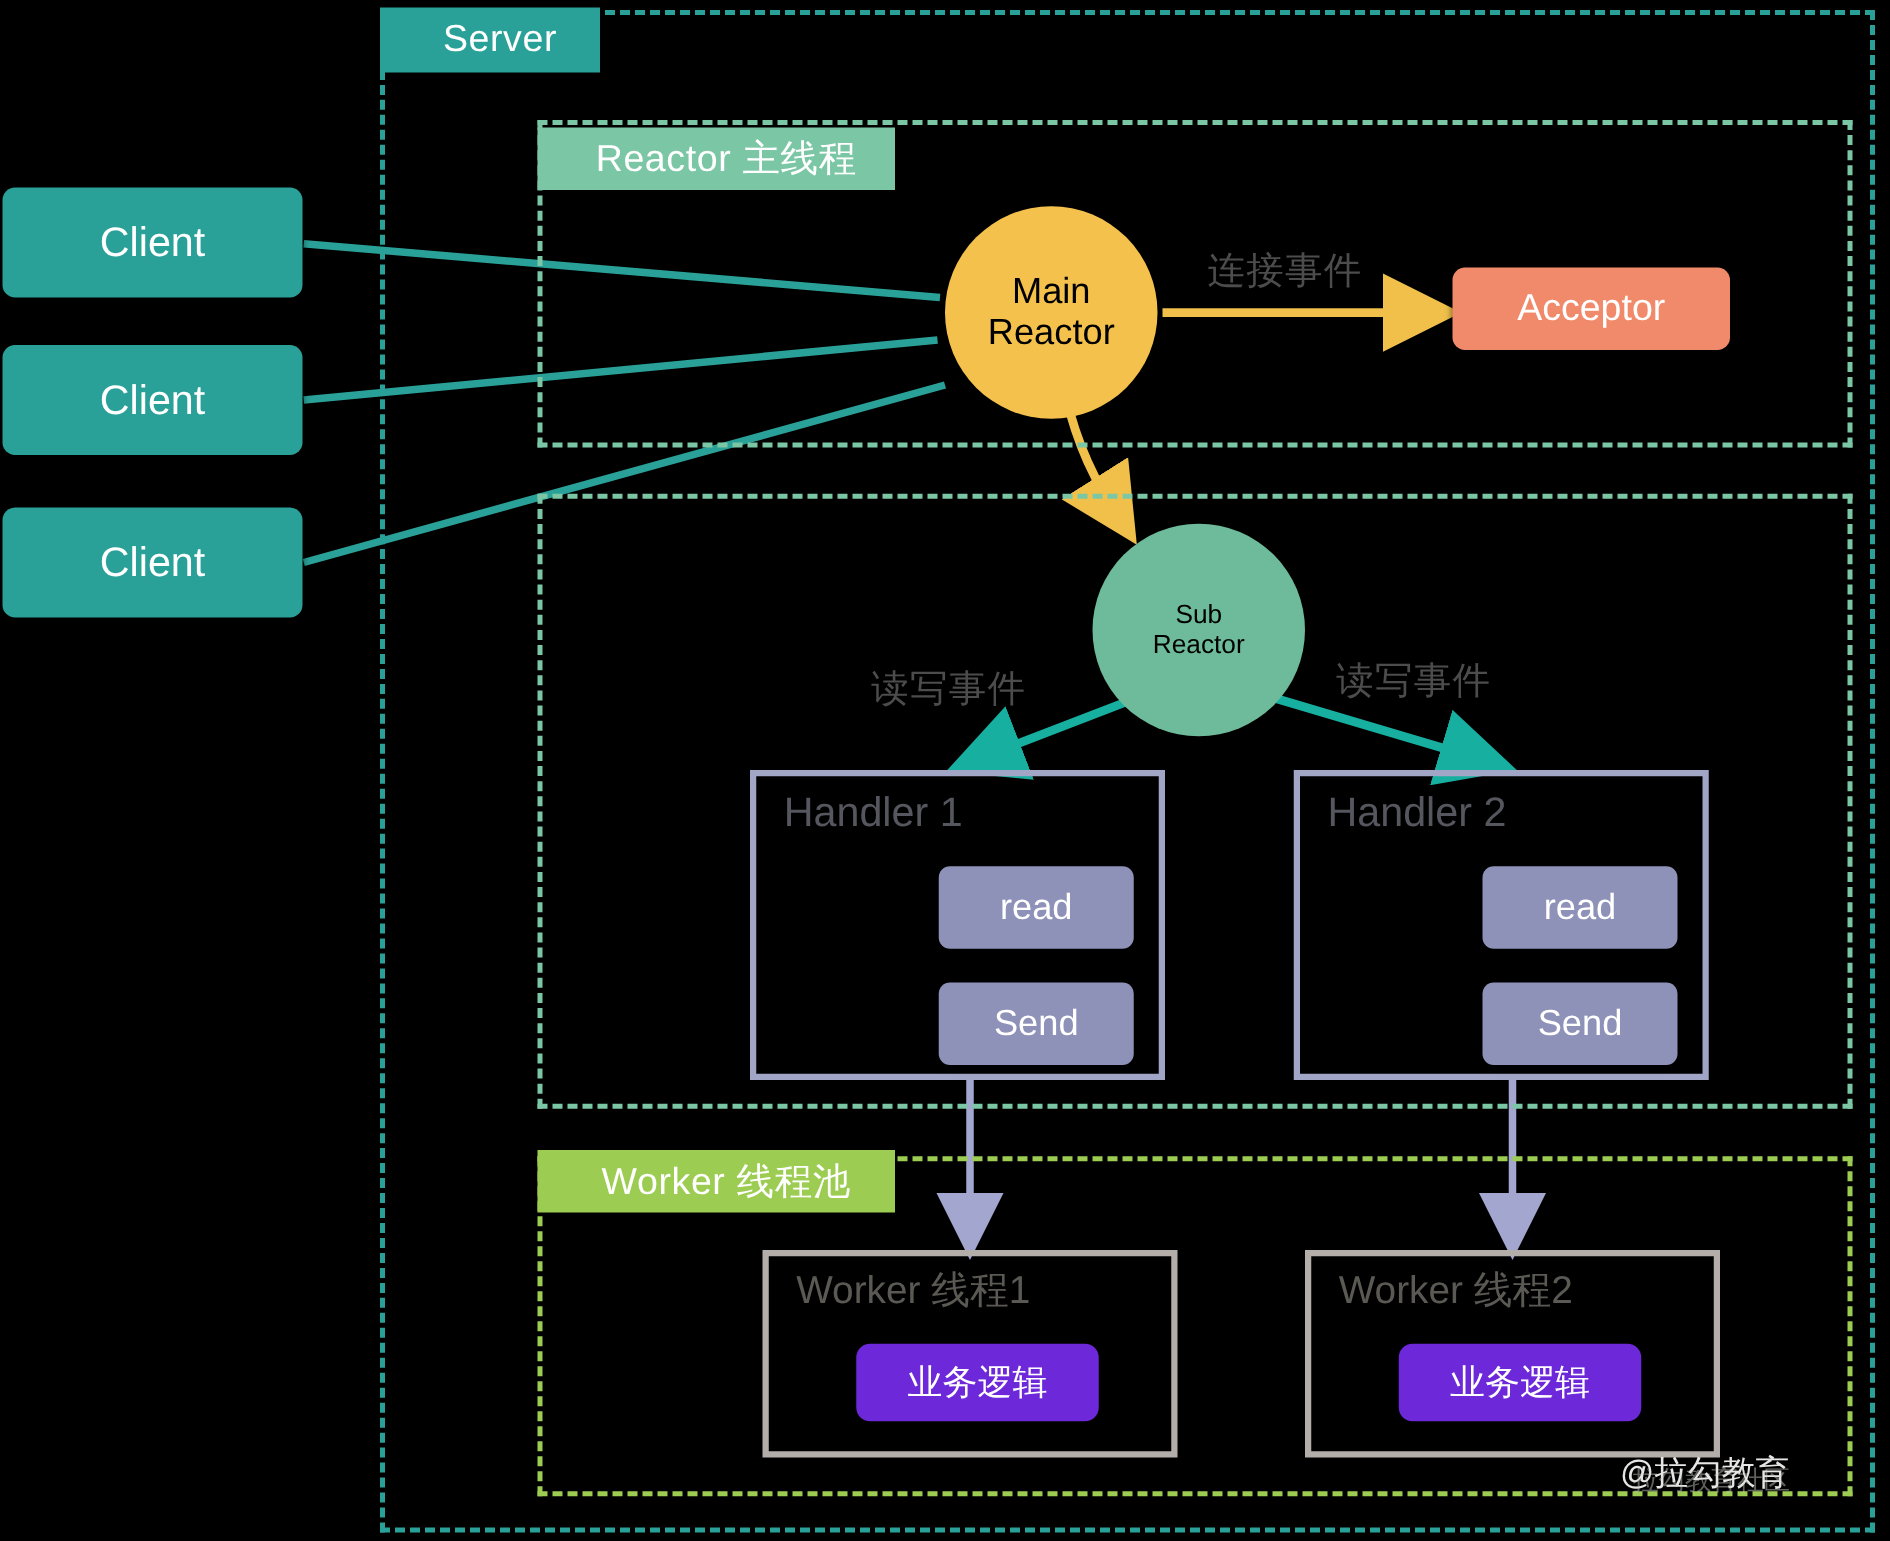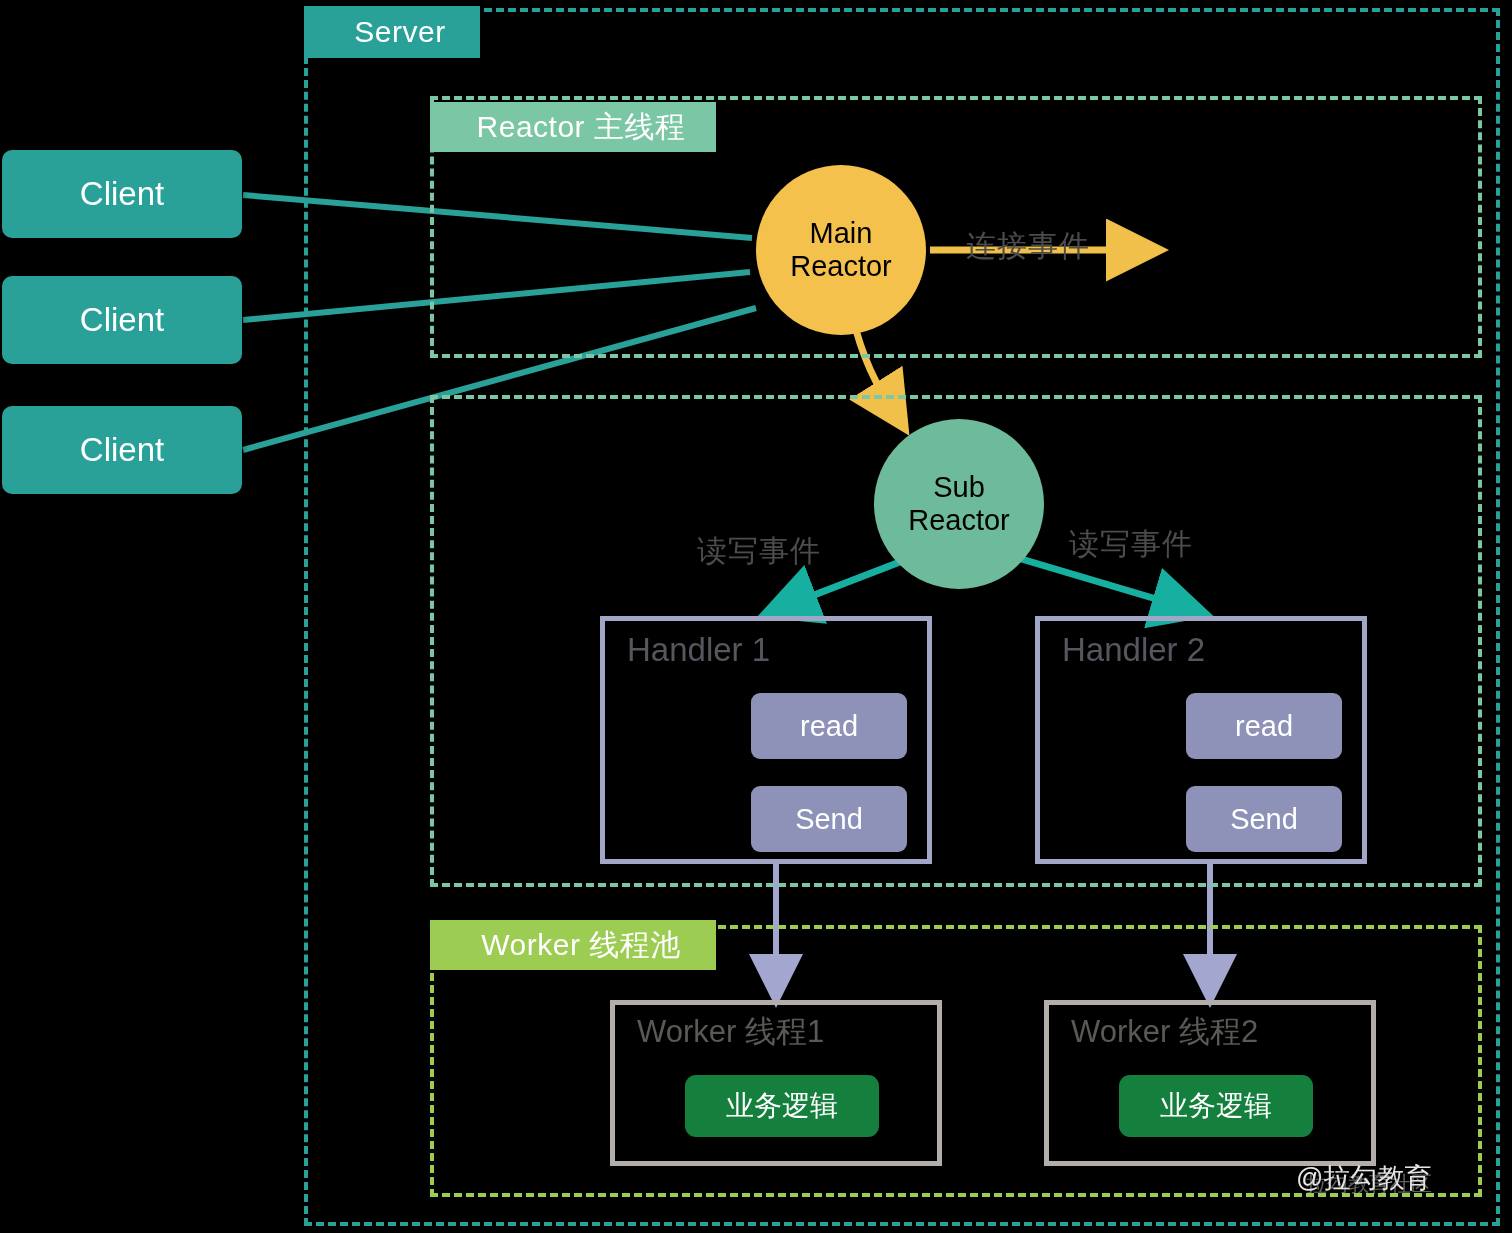--- a/index.html
+++ b/index.html
@@ -79,21 +79,21 @@
     display: flex; flex-direction: column;
     align-items: center; justify-content: center;
     color: #000000; line-height: 1.15; text-align: center;
   }
   .main-reactor {
     left: 756px; top: 165px; width: 170px; height: 170px;
     background: #f3c14c; font-size: 29px;
   }
   .sub-reactor {
     left: 874px; top: 419px; width: 170px; height: 170px;
-    background: #6dbb9a; font-size: 29px;
+    background: #6dbb9a; font-size: 21px;
   }
 
   
   .acceptor {
     position: absolute; left: 1162px; top: 214px;
     width: 222px; height: 66px;
     background: #f18a6a; border-radius: 10px;
     color: #fff; font-size: 30px;
     display: flex; align-items: center; justify-content: center;
     box-shadow: 0 2px 6px rgba(0,0,0,.55);
@@ -130,32 +130,32 @@
   .worker-1 { left: 610px; top: 1000px; }
   .worker-2 { left: 1044px; top: 1000px; }
   .worker-title {
     position: absolute; left: 22px; top: 6px;
     font-size: 31px; color: #5a5954;
     white-space: nowrap;
   }
   .biz-box {
     position: absolute; left: 70px; top: 70px;
     width: 194px; height: 62px;
-    background: #15803d; border-radius: 11px;
+    background: #6d28d9; border-radius: 11px;
     color: #fff; font-size: 28px;
     display: flex; align-items: center; justify-content: center;
     box-shadow: 0 2px 5px rgba(0,0,0,.55);
   }
 
   
   .edge-label {
     position: absolute; font-size: 30px; color: #4c4c4c;
     white-space: nowrap; letter-spacing: 1px;
   }
-  .lbl-accept { left: 966px; top: 196px; margin-top: 30px; }
+  .lbl-accept { left: 966px; top: 196px; }
   .lbl-rw-left { left: 697px; top: 531px; }
   .lbl-rw-right { left: 1069px; top: 524px; }
 
   
   .watermark {
     position: absolute; left: 1296px; top: 1160px;
     font-size: 27px; color: rgba(255,255,255,.9);
     white-space: nowrap; pointer-events: none;
   }
   .watermark .wm-sub {
@@ -222,20 +222,21 @@
   <div class="circle main-reactor">
     <span>Main</span>
     <span>Reactor</span>
   </div>
 
   <div class="circle sub-reactor">
     <span>Sub</span>
     <span>Reactor</span>
   </div>
 
+  <div class="acceptor">Acceptor</div>
 
   <div class="edge-label lbl-accept">连接事件</div>
   <div class="edge-label lbl-rw-left">读写事件</div>
   <div class="edge-label lbl-rw-right">读写事件</div>
 
   <div class="handler handler-1">
     <div class="handler-title">Handler 1</div>
     <div class="op-box op-read">read</div>
     <div class="op-box op-send">Send</div>
   </div>

